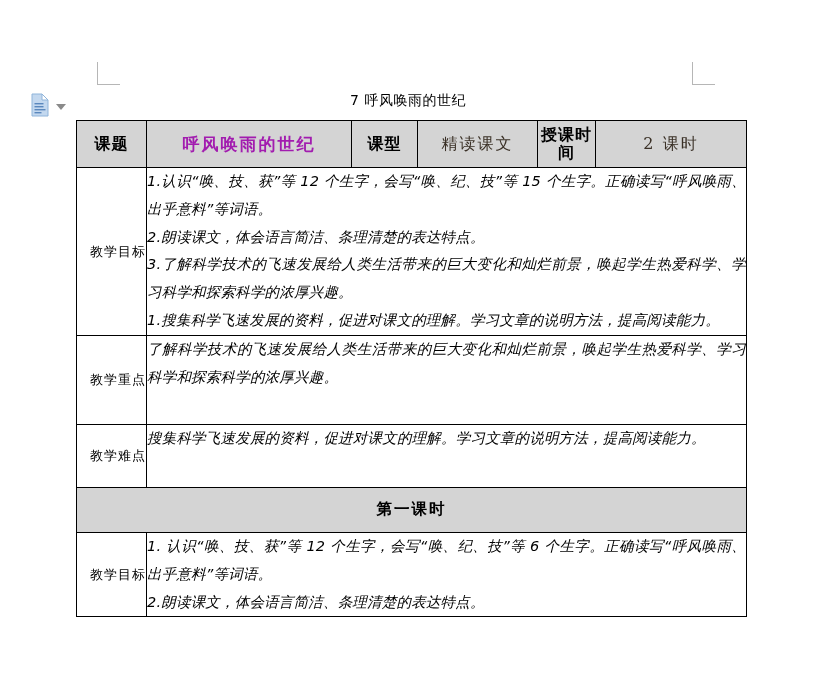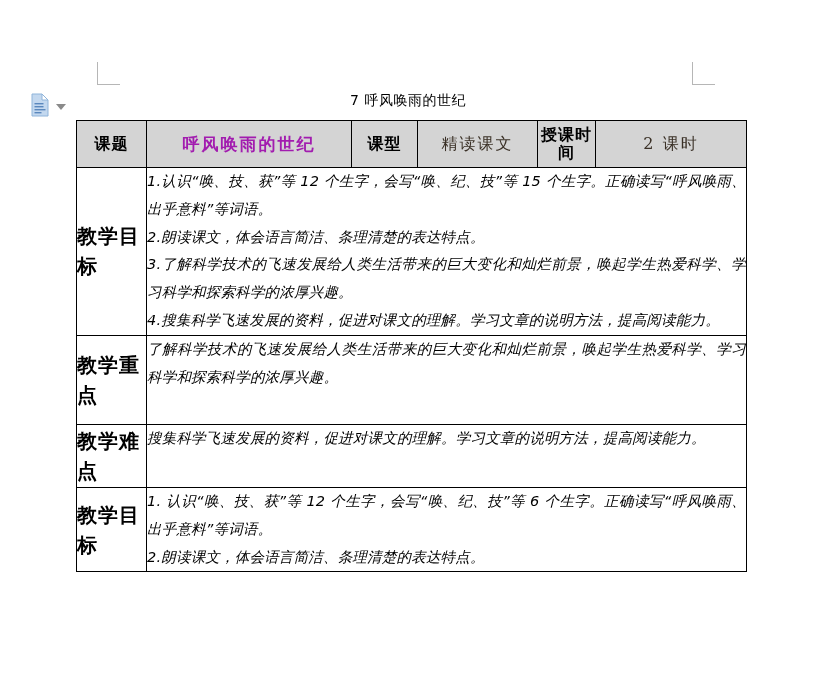--- a/index.html
+++ b/index.html
@@ -112,23 +112,23 @@
     font-family: Liberation Sans, sans-serif;
     font-size: 17px;
     font-weight: bold;
     color: #a21caf;
     letter-spacing: 2px;
   }
 
   
   .side-label {
     width: 70px;
-    text-align: left;
-    font-weight: bold;
-    font-size: 20px;
+    text-align: right;
+    font-weight: normal;
+    font-size: 13px;
     line-height: 1.5;
     letter-spacing: 1px;
   }
 
   
   .body-cell {
     padding: 6px 4px 8px 6px;
     font-size: 14.5px;
     line-height: 1.92;
     letter-spacing: 0.2px;
@@ -185,38 +185,41 @@
       <td class="shaded lbl-bold">授课时间</td>
       <td class="shaded val-serif">2 课时</td>
     </tr>
 
     <tr>
       <td class="side-label">教学目标</td>
       <td class="body-cell" colspan="5">
         <p>1.认识“唤、技、获”等 12 个生字，会写“唤、纪、技”等 15 个生字。正确读写“呼风唤雨、出乎意料”等词语。</p>
         <p>2.朗读课文，体会语言简洁、条理清楚的表达特点。</p>
         <p>3.了解科学技术的飞速发展给人类生活带来的巨大变化和灿烂前景，唤起学生热爱科学、学习科学和探索科学的浓厚兴趣。</p>
-        <p>4.搜集科学飞速发展的资料，促进对课文的理解。学习文章的说明方法，提高阅读能力。</p>
+        <p>1.搜集科学飞速发展的资料，促进对课文的理解。学习文章的说明方法，提高阅读能力。</p>
       </td>
     </tr>
 
     <tr>
       <td class="side-label">教学重点</td>
       <td class="body-cell" colspan="5" style="height:88px; vertical-align:top;">
         <p>了解科学技术的飞速发展给人类生活带来的巨大变化和灿烂前景，唤起学生热爱科学、学习科学和探索科学的浓厚兴趣。</p>
       </td>
     </tr>
 
     <tr>
       <td class="side-label">教学难点</td>
       <td class="body-cell" colspan="5" style="height:62px; vertical-align:top;">
         <p>搜集科学飞速发展的资料，促进对课文的理解。学习文章的说明方法，提高阅读能力。</p>
       </td>
     </tr>
 
+    <tr>
+      <td class="shaded section-title" colspan="6">第一课时</td>
+    </tr>
 
     <tr>
       <td class="side-label">教学目标</td>
       <td class="body-cell" colspan="5" style="vertical-align:top;">
         <p>1. 认识“唤、技、获”等 12 个生字，会写“唤、纪、技”等 6 个生字。正确读写“呼风唤雨、出乎意料”等词语。</p>
         <p>2.朗读课文，体会语言简洁、条理清楚的表达特点。</p>
       </td>
     </tr>
   </tbody>
 </table>

